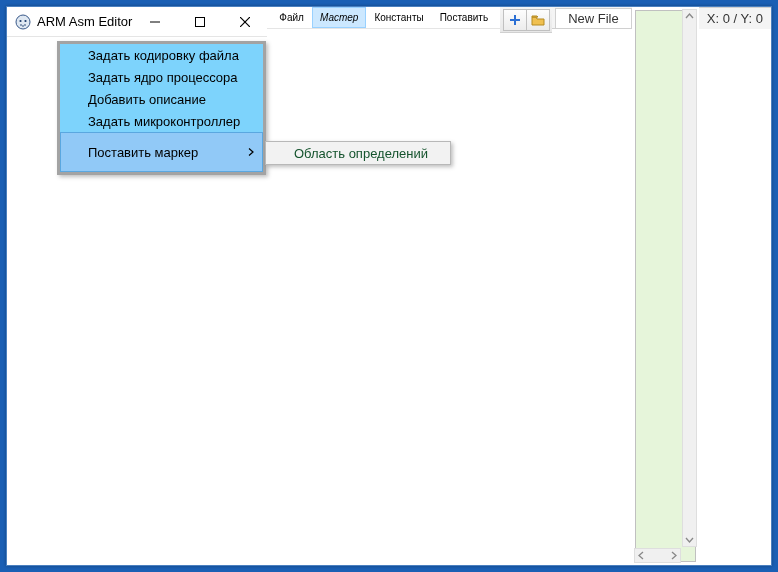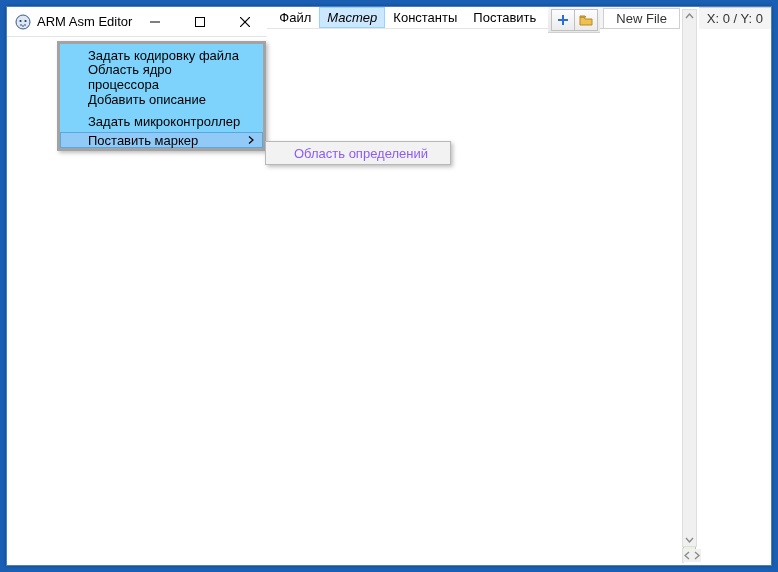--- a/index.html
+++ b/index.html
@@ -54,21 +54,21 @@
     background: #fff;
     display: flex;
     align-items: stretch;
     padding: 0 4px;
     border-bottom: 1px solid #e5e5e5;
   }
   .menu-item {
     padding: 2px 8px 2px 8px;
     display: flex;
     align-items: center;
-    font-size: 13px;
+    font-size: 10px;
     color: #000;
   }
   .menu-item.active {
     background: #cce8ff;
     border: 1px solid #99d1ff;
     padding: 1px 7px 1px 7px;
     font-style: italic;
   }
   .toolbar {
     height: 26px;
@@ -156,41 +156,41 @@
     display:flex;align-items:center;
     padding: 0 22px 0 28px;
     font-size: 13px;
     position: relative;
     color:#000;
   }
   .dropdown-item.hover {
     background: #91c9f7;
     border: 1px solid #5aa7e0;
     padding: 0 21px 0 27px;
-    height: 16px;
+    height: 40px;
   }
   .dropdown-item .chev {
     position:absolute; right: 8px; top: 50%; transform: translateY(-50%);
     font-size: 10px;
   }
   .submenu {
     position:absolute;
     top: 141px; left: 265px;
     width: 186px;
     background: #f2f2f2;
     border: 1px solid #b8b8b8;
     box-shadow: 2px 2px 4px rgba(0,0,0,0.25);
     z-index: 60;
   }
   .submenu-item {
     height: 22px;
     display:flex;align-items:center;
     padding: 0 16px 0 28px;
     font-size: 13px;
-    color:#8b5cf6;
+    color:#14532d;
   }
   svg { display:block; }
 </style>
 </head>
 <body>
 
 <div class="window">
 
   <div class="titlebar">
     <span class="app-icon">
@@ -279,21 +279,21 @@
   </div>
 
   <div class="statusbar">
     <span>X: 0 / Y: 0</span>
   </div>
 
 </div>
 
 <div class="dropdown">
   <div class="dropdown-item">Задать кодировку файла</div>
-  <div class="dropdown-item">Область ядро процессора</div>
+  <div class="dropdown-item">Задать ядро процессора</div>
   <div class="dropdown-item">Добавить описание</div>
   <div class="dropdown-item">Задать микроконтроллер</div>
   <div class="dropdown-item hover">
     <span>Поставить маркер</span>
     <span class="chev">
       <svg width="6" height="9">
           <polyline points="1,1 5,4.5 1,8" fill="none" stroke="#000" stroke-width="1.2"></polyline>
         </svg>
     </span>
   </div>

